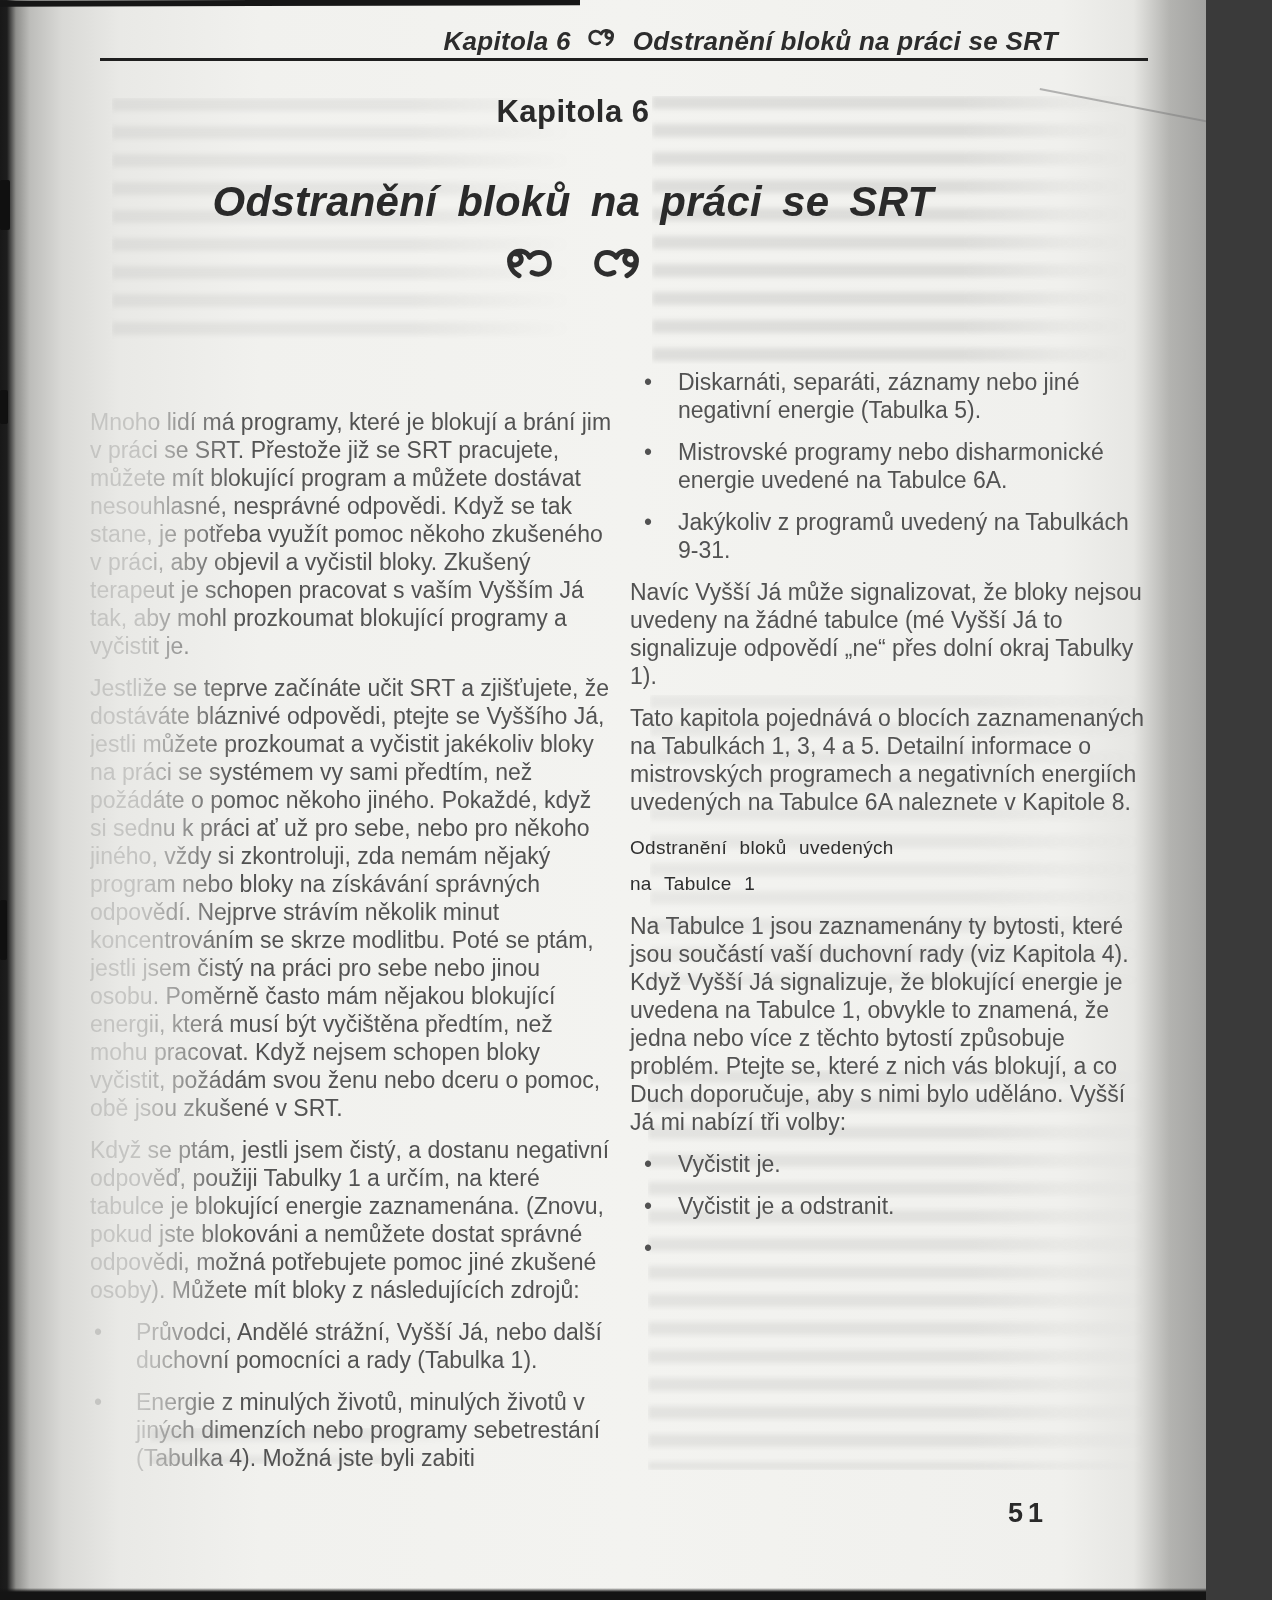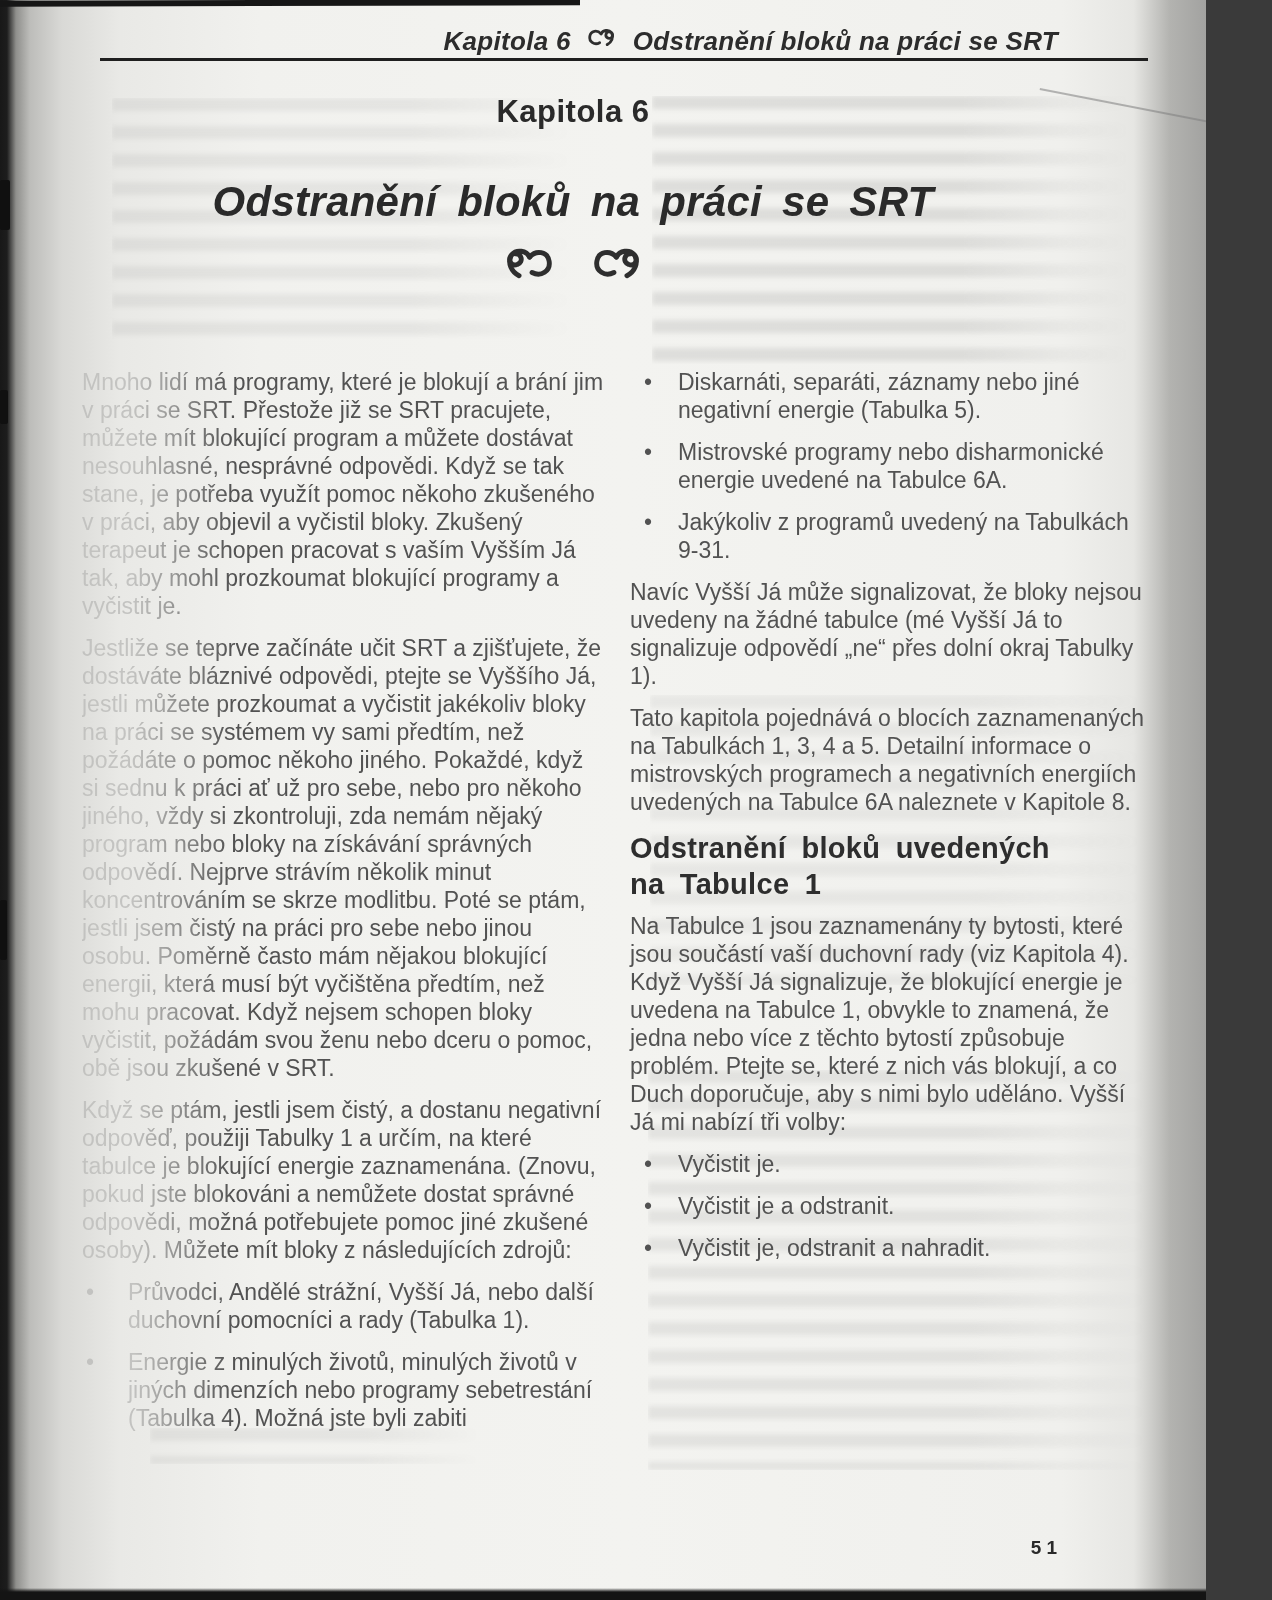--- a/index.html
+++ b/index.html
@@ -29,34 +29,34 @@
   .head-rule{position:absolute;left:100px;right:58px;top:58px;height:3px;background:#1f1f1f;}
   .chapter-label{position:absolute;left:0;right:60px;top:94px;text-align:center;
     font-weight:bold;font-size:31px;color:#2a2a2a;letter-spacing:.5px;}
   .main-title{position:absolute;left:0;right:60px;top:178px;text-align:center;
     font-weight:bold;font-style:italic;font-size:42px;color:#2a2a2a;word-spacing:8px;letter-spacing:.3px;}
   .ornaments{position:absolute;left:0;right:60px;top:248px;text-align:center;}
   .ornaments svg{display:inline-block;vertical-align:middle;}
   .orn-gap{display:inline-block;width:30px;}
   
   .col{position:absolute;top:368px;font-size:23px;line-height:28px;color:#525252;}
-  .col-left{left:82px;width:522px;
+  .col-left{left:90px;width:522px;
     -webkit-mask-image:linear-gradient(to right, rgba(0,0,0,.20) 0px, rgba(0,0,0,.26) 52px, rgba(0,0,0,1) 150px);
-    mask-image:linear-gradient(to right, rgba(0,0,0,.20) 0px, rgba(0,0,0,.26) 52px, rgba(0,0,0,1) 150px);}
+    mask-image:linear-gradient(to right, rgba(0,0,0,.20) 0px, rgba(0,0,0,.26) 52px, rgba(0,0,0,1) 150px);margin-top:40px;}
   .col-right{left:630px;width:516px;}
   .para{margin:0 0 14px 0;}
   .hang{padding-left:34px;}
   .bullet-row{display:flex;margin:0 0 14px 0;}
   .bullet-row .marker{flex:0 0 34px;text-align:left;padding-left:14px;}
   .col-left .bullet-row .marker{flex:0 0 42px;padding-left:4px;}
-  .section-heading{margin:8px 0 10px 0;font-weight:bold;font-size:29px;line-height:36px;
+  .section-heading{margin:8px 0 10px 0;font-weight:normal;font-size:19px;line-height:36px;
     color:#2e2e2e;word-spacing:7px;letter-spacing:.3px;}
   .section-heading span{display:block;}
-  .page-number{position:absolute;top:1498px;right:144px;font-weight:bold;font-size:19px;
-    letter-spacing:5px;color:#2a2a2a;margin-top:39px;}
+  .page-number{position:absolute;top:1498px;right:158px;font-weight:bold;font-size:27px;
+    letter-spacing:5px;color:#2a2a2a;}
 </style>
 </head>
 <body>
 
 <div class="scan">
 
   <div class="top-strip"></div>
   <div class="edge-speck" style="left:0;top:180px;width:10px;height:50px;"></div>
   <div class="edge-speck" style="left:0;top:390px;width:8px;height:34px;"></div>
   <div class="edge-speck" style="left:0;top:900px;width:7px;height:60px;"></div>
@@ -145,18 +145,17 @@
     <div class="bullet-row">
       <span class="marker">•</span>
       <span>Vyčistit je.</span>
     </div>
     <div class="bullet-row">
       <span class="marker">•</span>
       <span>Vyčistit je a odstranit.</span>
     </div>
     <div class="bullet-row">
       <span class="marker">•</span>
-      <span>Vyčistit je, odstranit a nahradit.</span>
     </div>
   </div>
 
   <div class="page-number">51</div>
 </div>
 
 </body></html>

